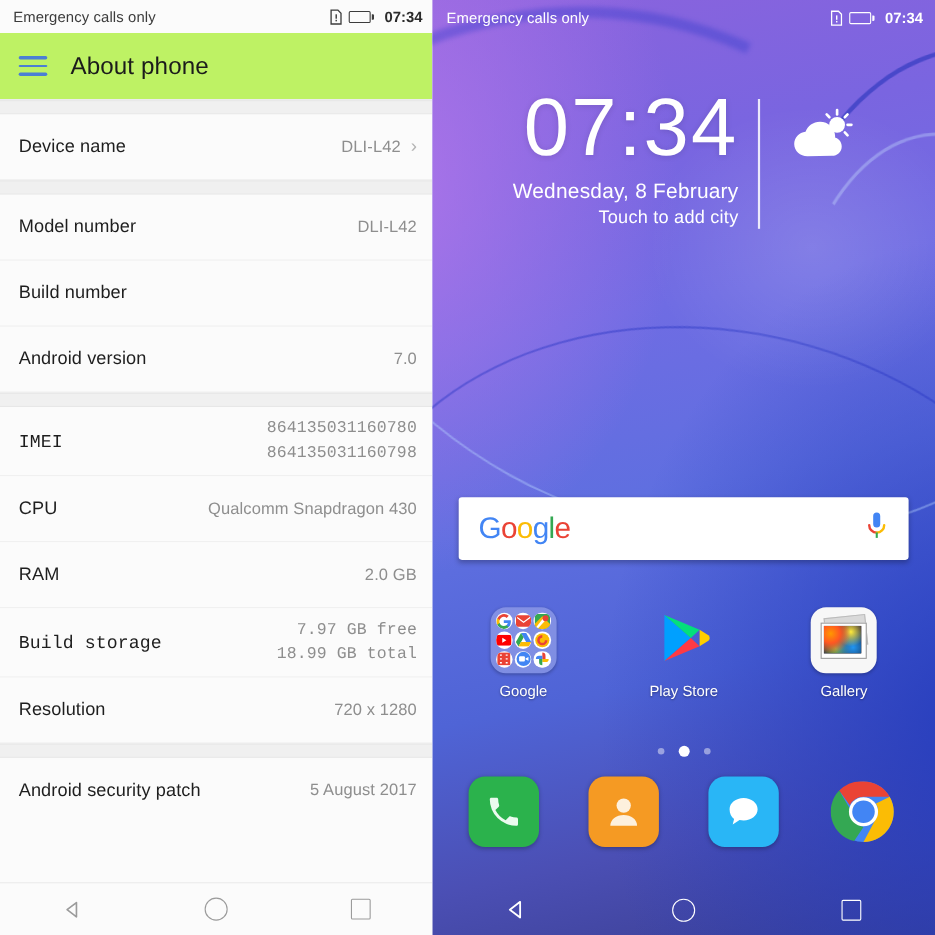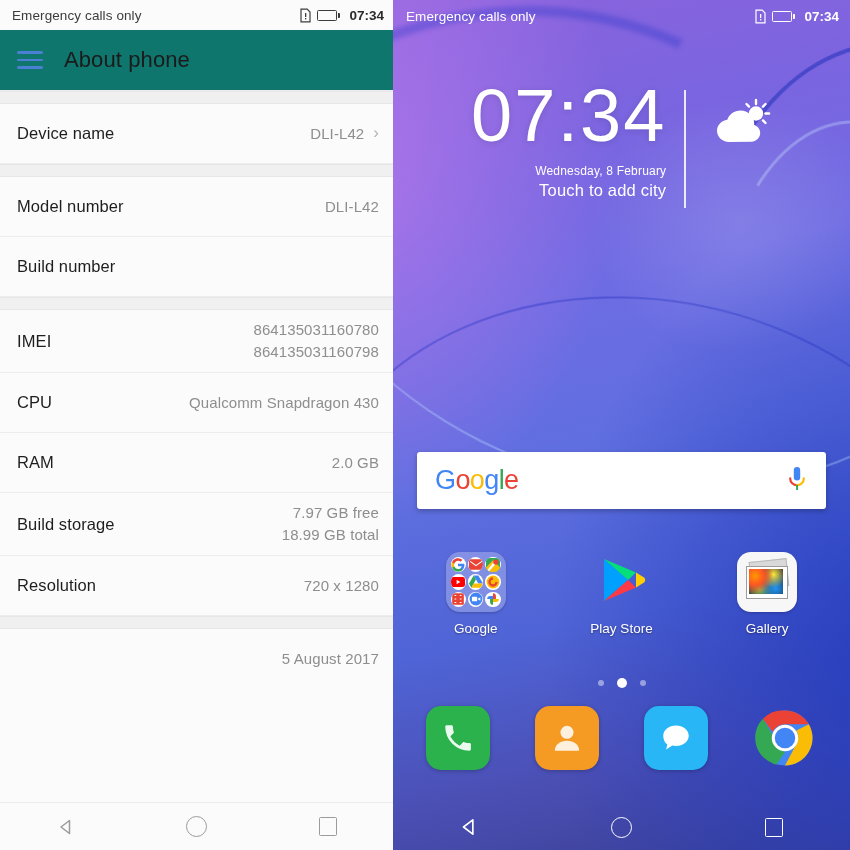--- a/index.html
+++ b/index.html
@@ -17,31 +17,31 @@
   .sim-ic{width:11px;height:15px;position:relative;}
   .sim-ic svg{display:block;}
   .batt{display:flex;align-items:center;}
   .batt .shell{width:20px;height:11px;border:1.6px solid #3c3c3c;border-radius:1.5px;
                padding:1.4px;box-sizing:border-box;}
   .batt .fill{height:100%;background:#3c3c3c;width:48%;}
   .batt .tip{width:2px;height:5px;background:#3c3c3c;margin-left:1px;border-radius:0 1px 1px 0;}
   .l-status .clock{font-size:13.5px;color:#2b2b2b;font-weight:600;margin-left:3px;}
 
   .l-header{height:60px;flex:0 0 60px;display:flex;align-items:center;padding-left:17px;
-            background:#0f766e;border-bottom:1px solid #ececec;}
+            background:#bef264;border-bottom:1px solid #ececec;}
   .hamburger{width:26px;height:18px;display:flex;flex-direction:column;justify-content:space-between;
              margin-right:21px;cursor:pointer;}
   .hamburger i{display:block;height:2.6px;background:#4b7fd4;border-radius:2px;}
   .l-title{font-size:22px;color:#1b1b1b;letter-spacing:.1px;}
 
   .l-list{flex:1;overflow:hidden;background:#fbfbfb;}
   .gap{height:11px;background:#f0f0f0;border-top:1px solid #e7e7e7;border-bottom:1px solid #e7e7e7;}
   .row{height:60px;display:flex;align-items:center;padding:0 14px 0 17px;
        border-bottom:1px solid #ededed;box-sizing:border-box;background:#fbfbfb;}
-  .row.tall{height:63px;}
+  .row.tall{height:63px;font-family:Liberation Mono, monospace;}
   .row:last-child{border-bottom:none;}
   .row .lbl{font-size:16.5px;color:#1e1e1e;letter-spacing:.1px;}
   .row .spacer{flex:1;}
   .row .val{font-size:15px;color:#8e8e8e;text-align:right;line-height:1.45;letter-spacing:.1px;}
   .row .val .v2{display:block;}
   .chev{margin-left:9px;color:#b4b4b4;font-size:17px;line-height:1;transform:translateY(-1px);}
 
   .l-nav{height:47px;flex:0 0 47px;display:flex;align-items:center;justify-content:space-around;
          background:#fbfbfb;border-top:1px solid #ececec;}
   .navbtn{width:70px;height:47px;display:flex;align-items:center;justify-content:center;cursor:pointer;}
@@ -95,21 +95,21 @@
   .r-status .shell{border-color:#fff;}
   .r-status .fill{background:#fff;}
   .r-status .tip{background:#fff;}
   .r-status .clock{font-size:13.5px;color:#fff;font-weight:600;margin-left:3px;}
 
   .clockwrap{position:absolute;top:82px;left:0;right:0;z-index:6;
              display:flex;align-items:flex-start;justify-content:center;}
   .clockcol{display:flex;flex-direction:column;align-items:flex-end;padding-right:18px;}
   .bigtime{font-size:74px;line-height:.93;color:#fff;font-weight:300;letter-spacing:2px;
            font-family:"Liberation Sans",sans-serif;text-shadow:0 1px 6px rgba(0,0,0,.12);}
-  .dateline{font-size:12px;color:#fff;margin-top:13px;letter-spacing:.2px;}
+  .dateline{font-size:19px;color:#fff;margin-top:13px;letter-spacing:.2px;}
   .addcity{font-size:16.5px;color:#fff;margin-top:3px;letter-spacing:.2px;}
   .vdiv{width:1.6px;height:118px;background:rgba(255,255,255,.85);margin-top:8px;}
   .weather{margin-left:26px;margin-top:16px;}
 
   .searchbar{position:absolute;left:24px;right:24px;top:452px;height:57px;background:#fff;
              border-radius:3px;box-shadow:0 2px 5px rgba(0,0,0,.26);display:flex;align-items:center;
              padding:0 18px;z-index:6;box-sizing:border-box;}
   .glogo{font-size:27px;letter-spacing:-.6px;font-family:"Liberation Sans",sans-serif;}
   .glogo span{font-weight:400;}
   .searchbar .sp{flex:1;}
@@ -192,20 +192,25 @@
         <div class="spacer"></div>
         <div class="val">DLI-L42</div>
       </div>
 
       <div class="row">
         <div class="lbl">Build number</div>
         <div class="spacer"></div>
       </div>
 
 
+      <div class="row">
+        <div class="lbl">Android version</div>
+        <div class="spacer"></div>
+        <div class="val">7.0</div>
+      </div>
 
       <div class="gap"></div>
 
       <div class="row tall">
         <div class="lbl">IMEI</div>
         <div class="spacer"></div>
         <div class="val">
           <span>864135031160780</span>
           <span class="v2">864135031160798</span>
         </div>
@@ -234,20 +239,21 @@
 
       <div class="row">
         <div class="lbl">Resolution</div>
         <div class="spacer"></div>
         <div class="val">720 x 1280</div>
       </div>
 
       <div class="gap"></div>
 
       <div class="row">
+        <div class="lbl">Android security patch</div>
         <div class="spacer"></div>
         <div class="val">5 August 2017</div>
       </div>
 
     </div>
 
     <div class="l-nav">
       <div class="navbtn">
         <svg width="20" height="20" viewBox="0 0 20 20">
             <path d="M13.5 3.5 5 10l8.5 6.5z" fill="none" stroke="#9b9b9b" stroke-width="1.5" stroke-linejoin="round"></path>

